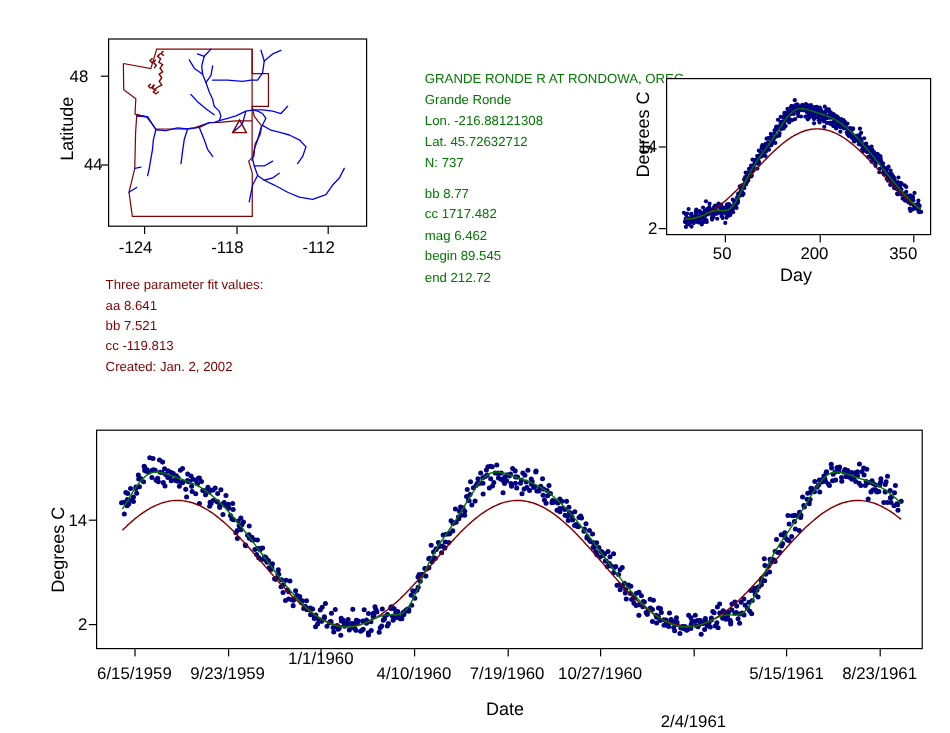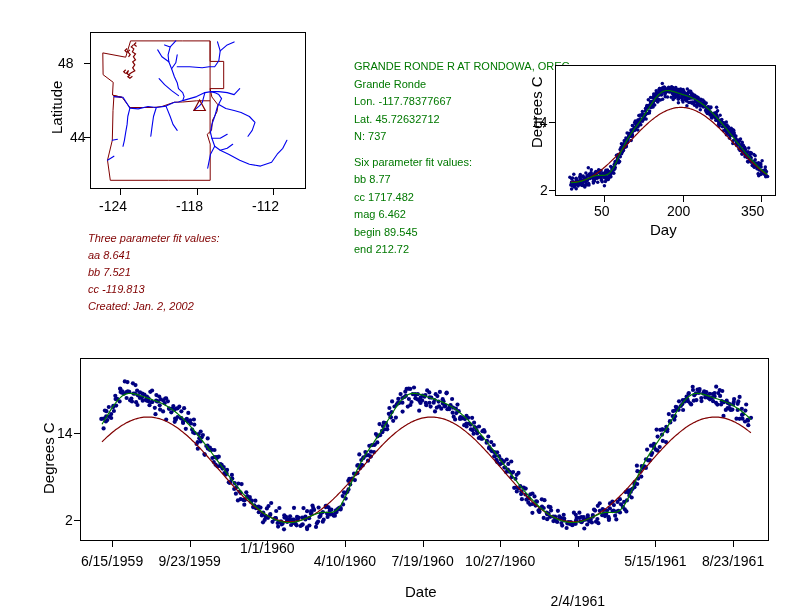--- a/index.html
+++ b/index.html
@@ -16,21 +16,20 @@
     font-family: "Liberation Sans", sans-serif;
   }
   .abs { position: absolute; }
 
   
   .txt-red {
     color: #800000;
     font-size: 11px;
     line-height: 17px;
     white-space: nowrap;
-    font-style: italic;
   }
   .txt-green {
     color: #007800;
     font-size: 11px;
     line-height: 17.5px;
     white-space: nowrap;
   }
   .txt-green.blank { height: 8px; }
 
   
@@ -121,25 +120,24 @@
     <div class="txt-red">Three parameter fit values:</div>
     <div class="txt-red">aa 8.641</div>
     <div class="txt-red">bb 7.521</div>
     <div class="txt-red">cc -119.813</div>
     <div class="txt-red">Created:   Jan. 2, 2002</div>
   </div>
 
   <div class="abs" style="left:354px; top:58px;">
     <div class="txt-green">GRANDE RONDE R AT RONDOWA, OREG.</div>
     <div class="txt-green">Grande Ronde</div>
-    <div class="txt-green">Lon. -117.78377667</div>
+    <div class="txt-green">Lon. -216.88121308</div>
     <div class="txt-green">Lat. 45.72632712</div>
     <div class="txt-green">N: 737</div>
     <div class="txt-green blank"></div>
-    <div class="txt-green">Six parameter fit values:</div>
     <div class="txt-green">bb 8.77</div>
     <div class="txt-green">cc 1717.482</div>
     <div class="txt-green">mag 6.462</div>
     <div class="txt-green">begin 89.545</div>
     <div class="txt-green">end 212.72</div>
   </div>
 
   <div class="frame" style="left:555px; top:65px; width:221px; height:131px;">
     <svg id="seasonal-svg" width="219" height="129" viewBox="0 0 219 129">
         <circle cx="13.9" cy="111.3" r="1.75" fill="#000080" stroke="none"></circle>

